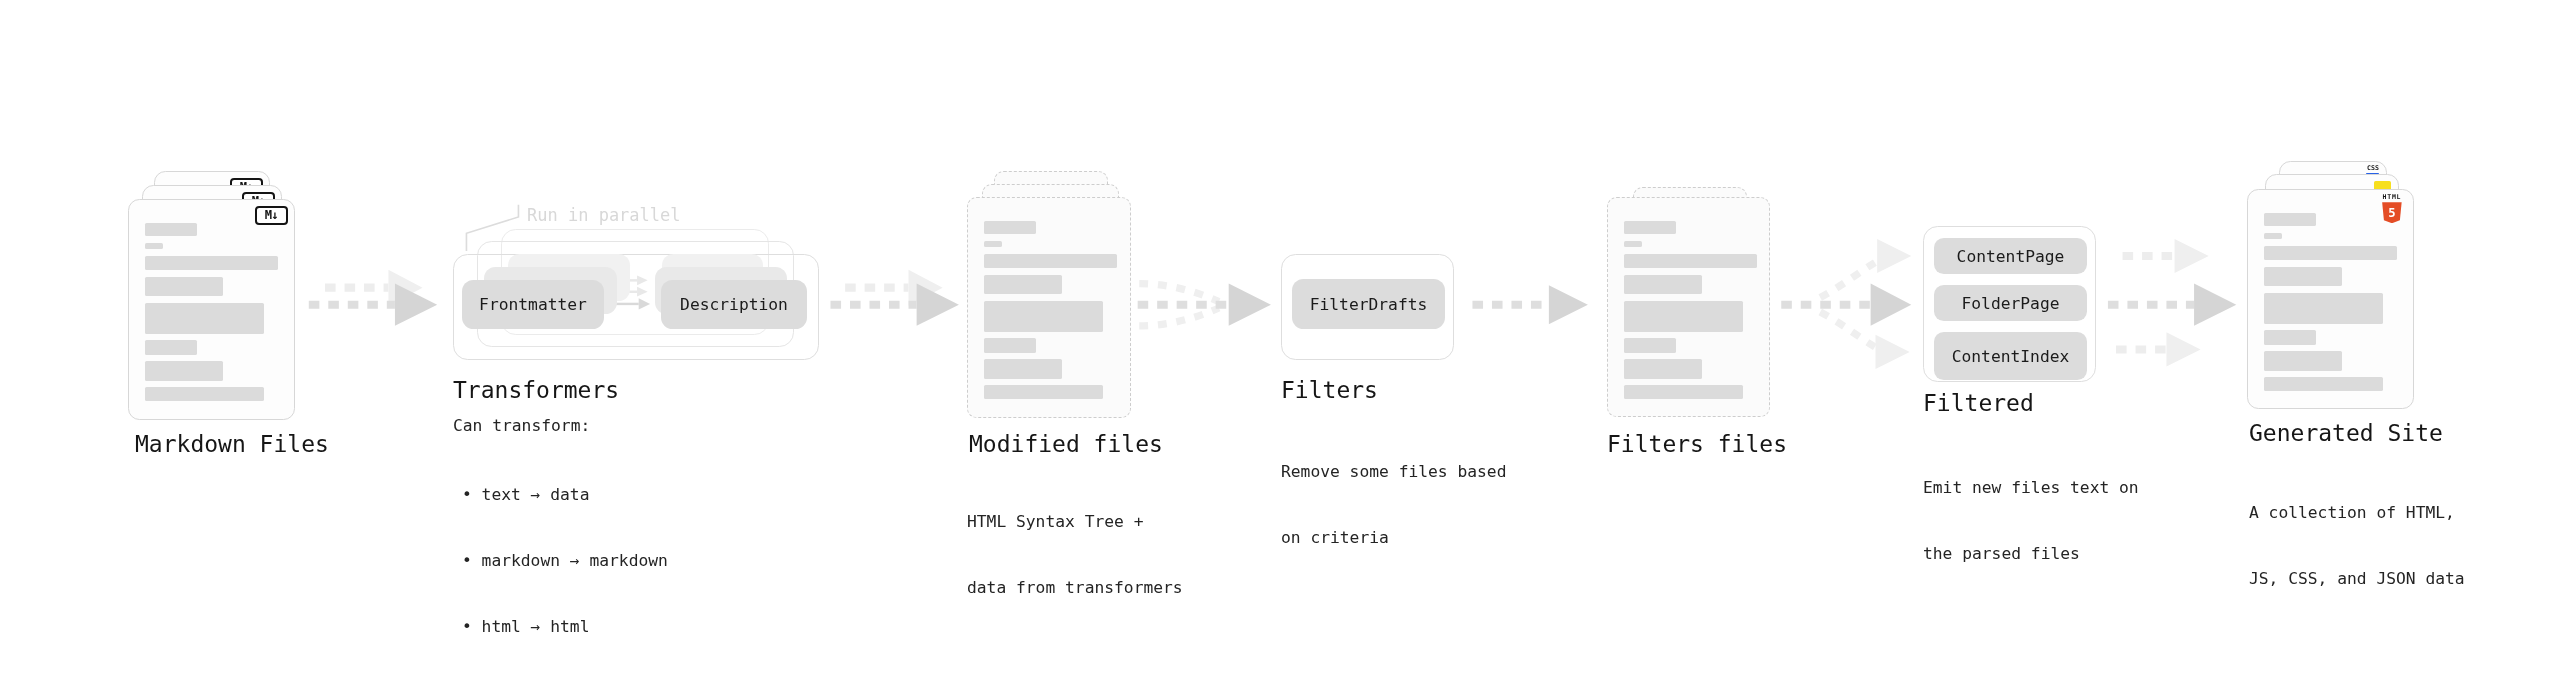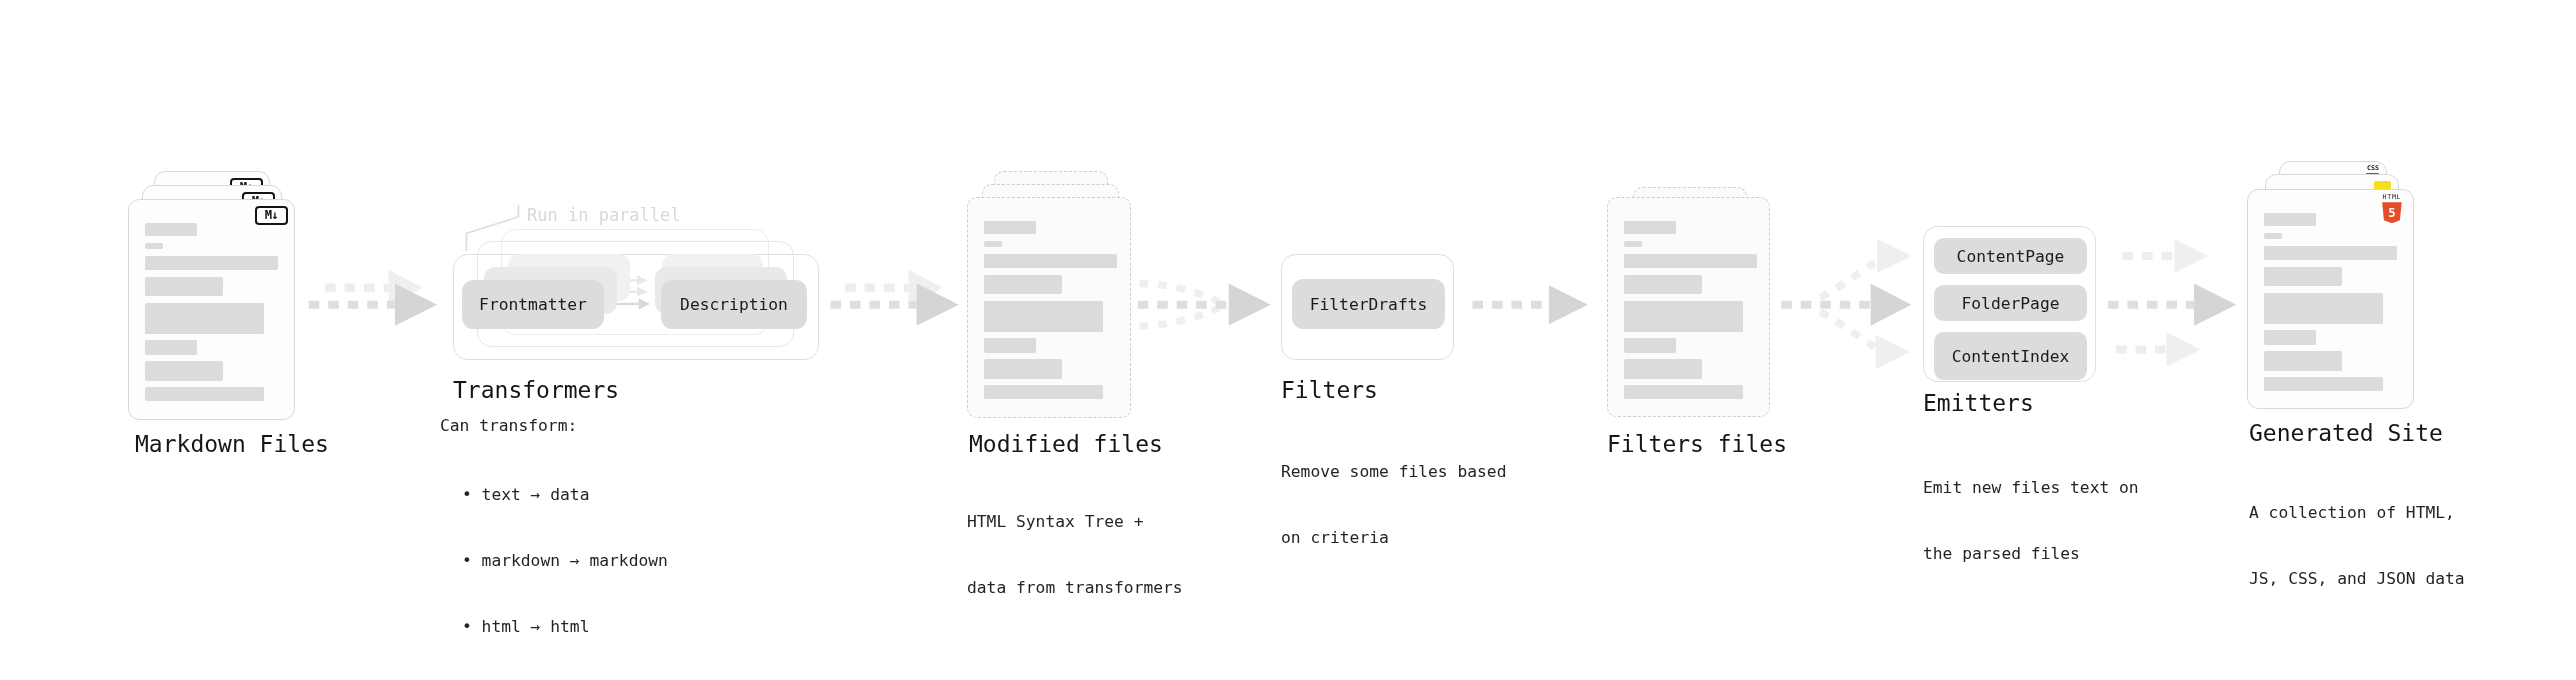--- a/index.html
+++ b/index.html
@@ -54,21 +54,21 @@
     align-items: center;
     justify-content: center;
     font-size: 12.2px;
     font-weight: bold;
     color: #141414;
     letter-spacing: -0.8px;
   }
 
   
   .html5-badge { position: absolute; right: 10.6px; top: 4.1px; width: 21px; text-align: center; }
-  .html5-word { font-size: 6.5px; font-weight: normal; color: #141414; letter-spacing: 0.8px; line-height: 7.3px; }
+  .html5-word { font-size: 6.5px; font-weight: bold; color: #141414; letter-spacing: 0.8px; line-height: 7.3px; }
   .html5-shield {
     width: 19.5px; height: 21px; margin: 0.8px auto 0;
     background: #e44d26;
     clip-path: polygon(0 0, 100% 0, 91% 86%, 50% 100%, 9% 86%);
     color: #ffffff; font-size: 12.2px; font-weight: bold;
     display: flex; align-items: center; justify-content: center;
   }
   .js-badge {
     position: absolute; right: 7.3px; top: 5.7px;
     width: 17px; height: 17px;
@@ -253,21 +253,21 @@
 
     <div class="pill ghost3" style="left:508px;top:254px;width:122px;height:47px"></div>
     <div class="pill ghost3" style="left:662px;top:254px;width:101px;height:47px"></div>
     <div class="pill ghost2" style="left:484px;top:267px;width:133px;height:47px"></div>
     <div class="pill ghost2" style="left:655px;top:267px;width:132px;height:47px"></div>
 
     <div class="pill" style="left:462px;top:280px;width:142px;height:49px">Frontmatter</div>
     <div class="pill" style="left:661px;top:280px;width:146px;height:49px">Description</div>
 
     <div class="stage-label" style="left:453px;top:378px">Transformers</div>
-    <div class="stage-sub" style="left:440px;top:415px">Can transform:</div>
+    <div class="stage-sub" style="left:453px;top:415px">Can transform:</div>
     <div class="stage-sub" style="left:462px;top:440px">
       <div>• text → data</div>
       <div>• markdown → markdown</div>
       <div>• html → html</div>
     </div>
   </div>
 
   <div>
     <div class="file-card dashed" style="left:994px;top:171px;width:114px;height:221px"></div>
     <div class="file-card dashed" style="left:982px;top:184px;width:137px;height:221px"></div>
@@ -315,21 +315,21 @@
         </div>
     </div>
     <div class="stage-label" style="left:1607px;top:432px">Filters files</div>
   </div>
 
   <div>
     <div class="frame opaque" style="left:1923px;top:226px;width:173px;height:156px"></div>
     <div class="pill small" style="left:1934px;top:238px;width:153px;height:36px">ContentPage</div>
     <div class="pill small" style="left:1934px;top:285px;width:153px;height:36px">FolderPage</div>
     <div class="pill small" style="left:1934px;top:332px;width:153px;height:48px">ContentIndex</div>
-    <div class="stage-label" style="left:1923px;top:391px">Emitters</div>
+    <div class="stage-label" style="left:1923px;top:391px">Filtered</div>
     <div class="stage-sub" style="left:1923px;top:433px">
       <div>Emit new files text on</div>
       <div>the parsed files</div>
     </div>
   </div>
 
   <div>
     <div class="file-card solid" style="left:2279px;top:161px;width:108px;height:220px">
       <div class="css-badge">
         <div class="css-word">CSS</div>

